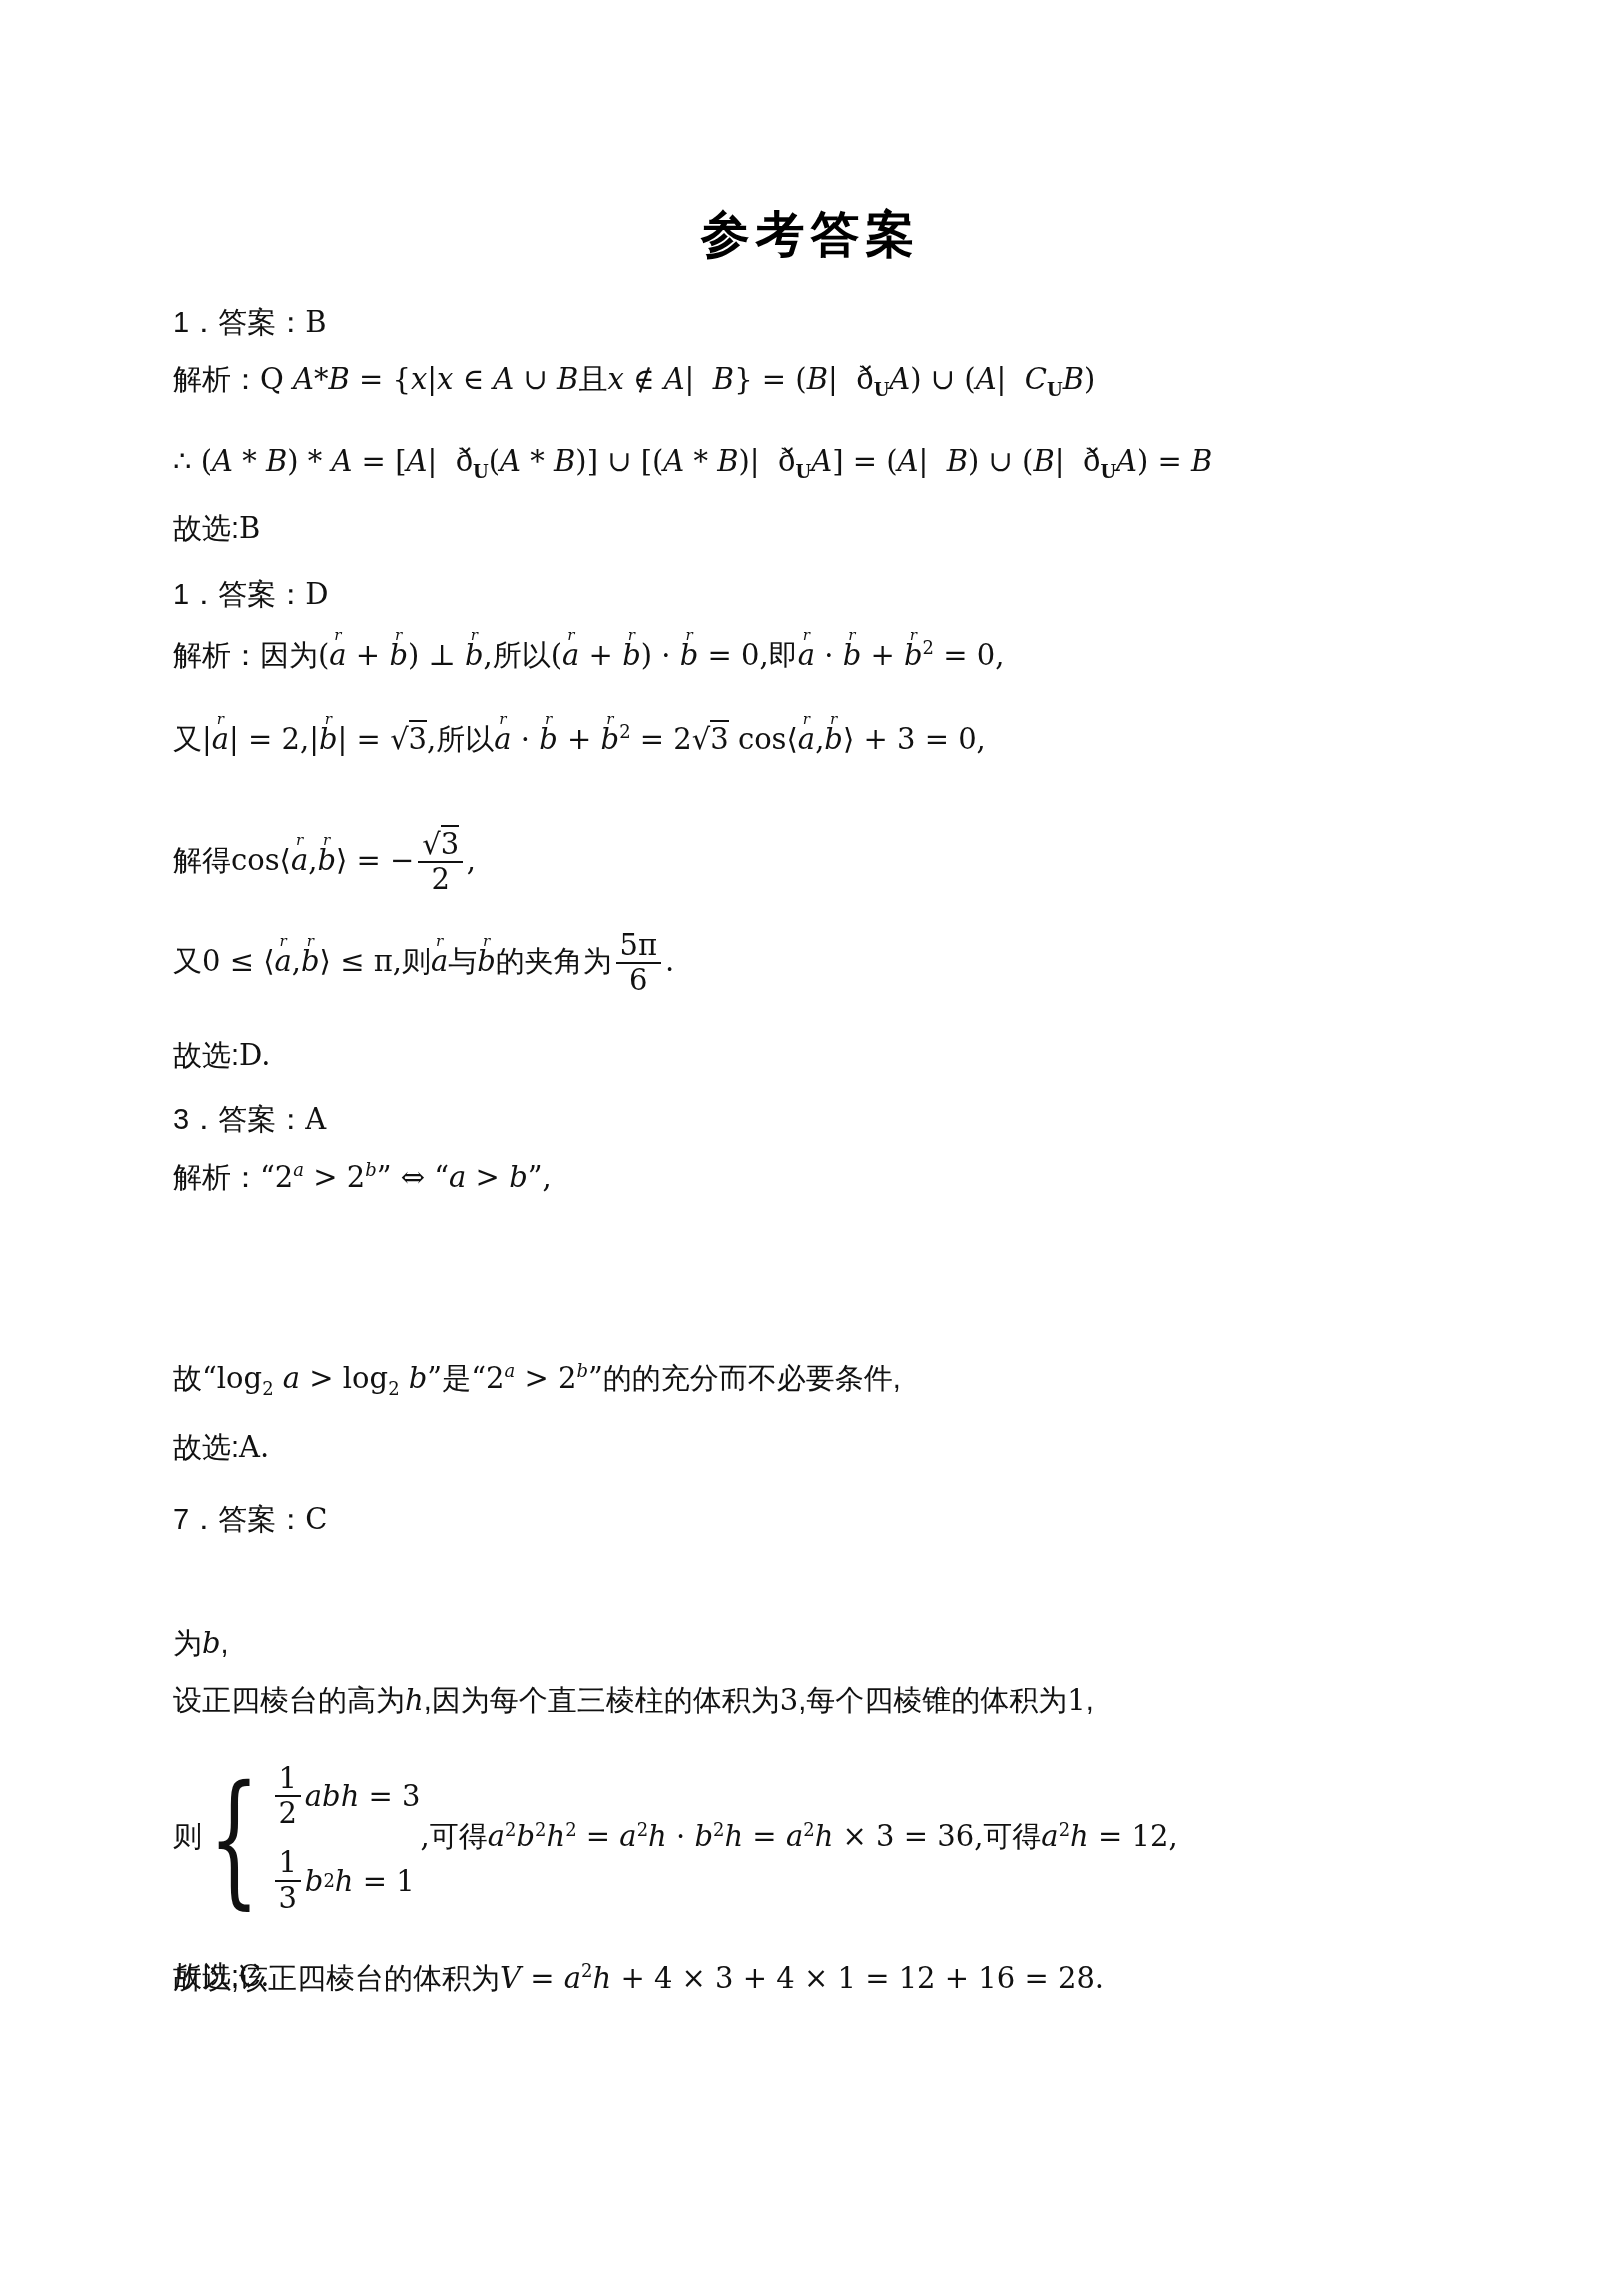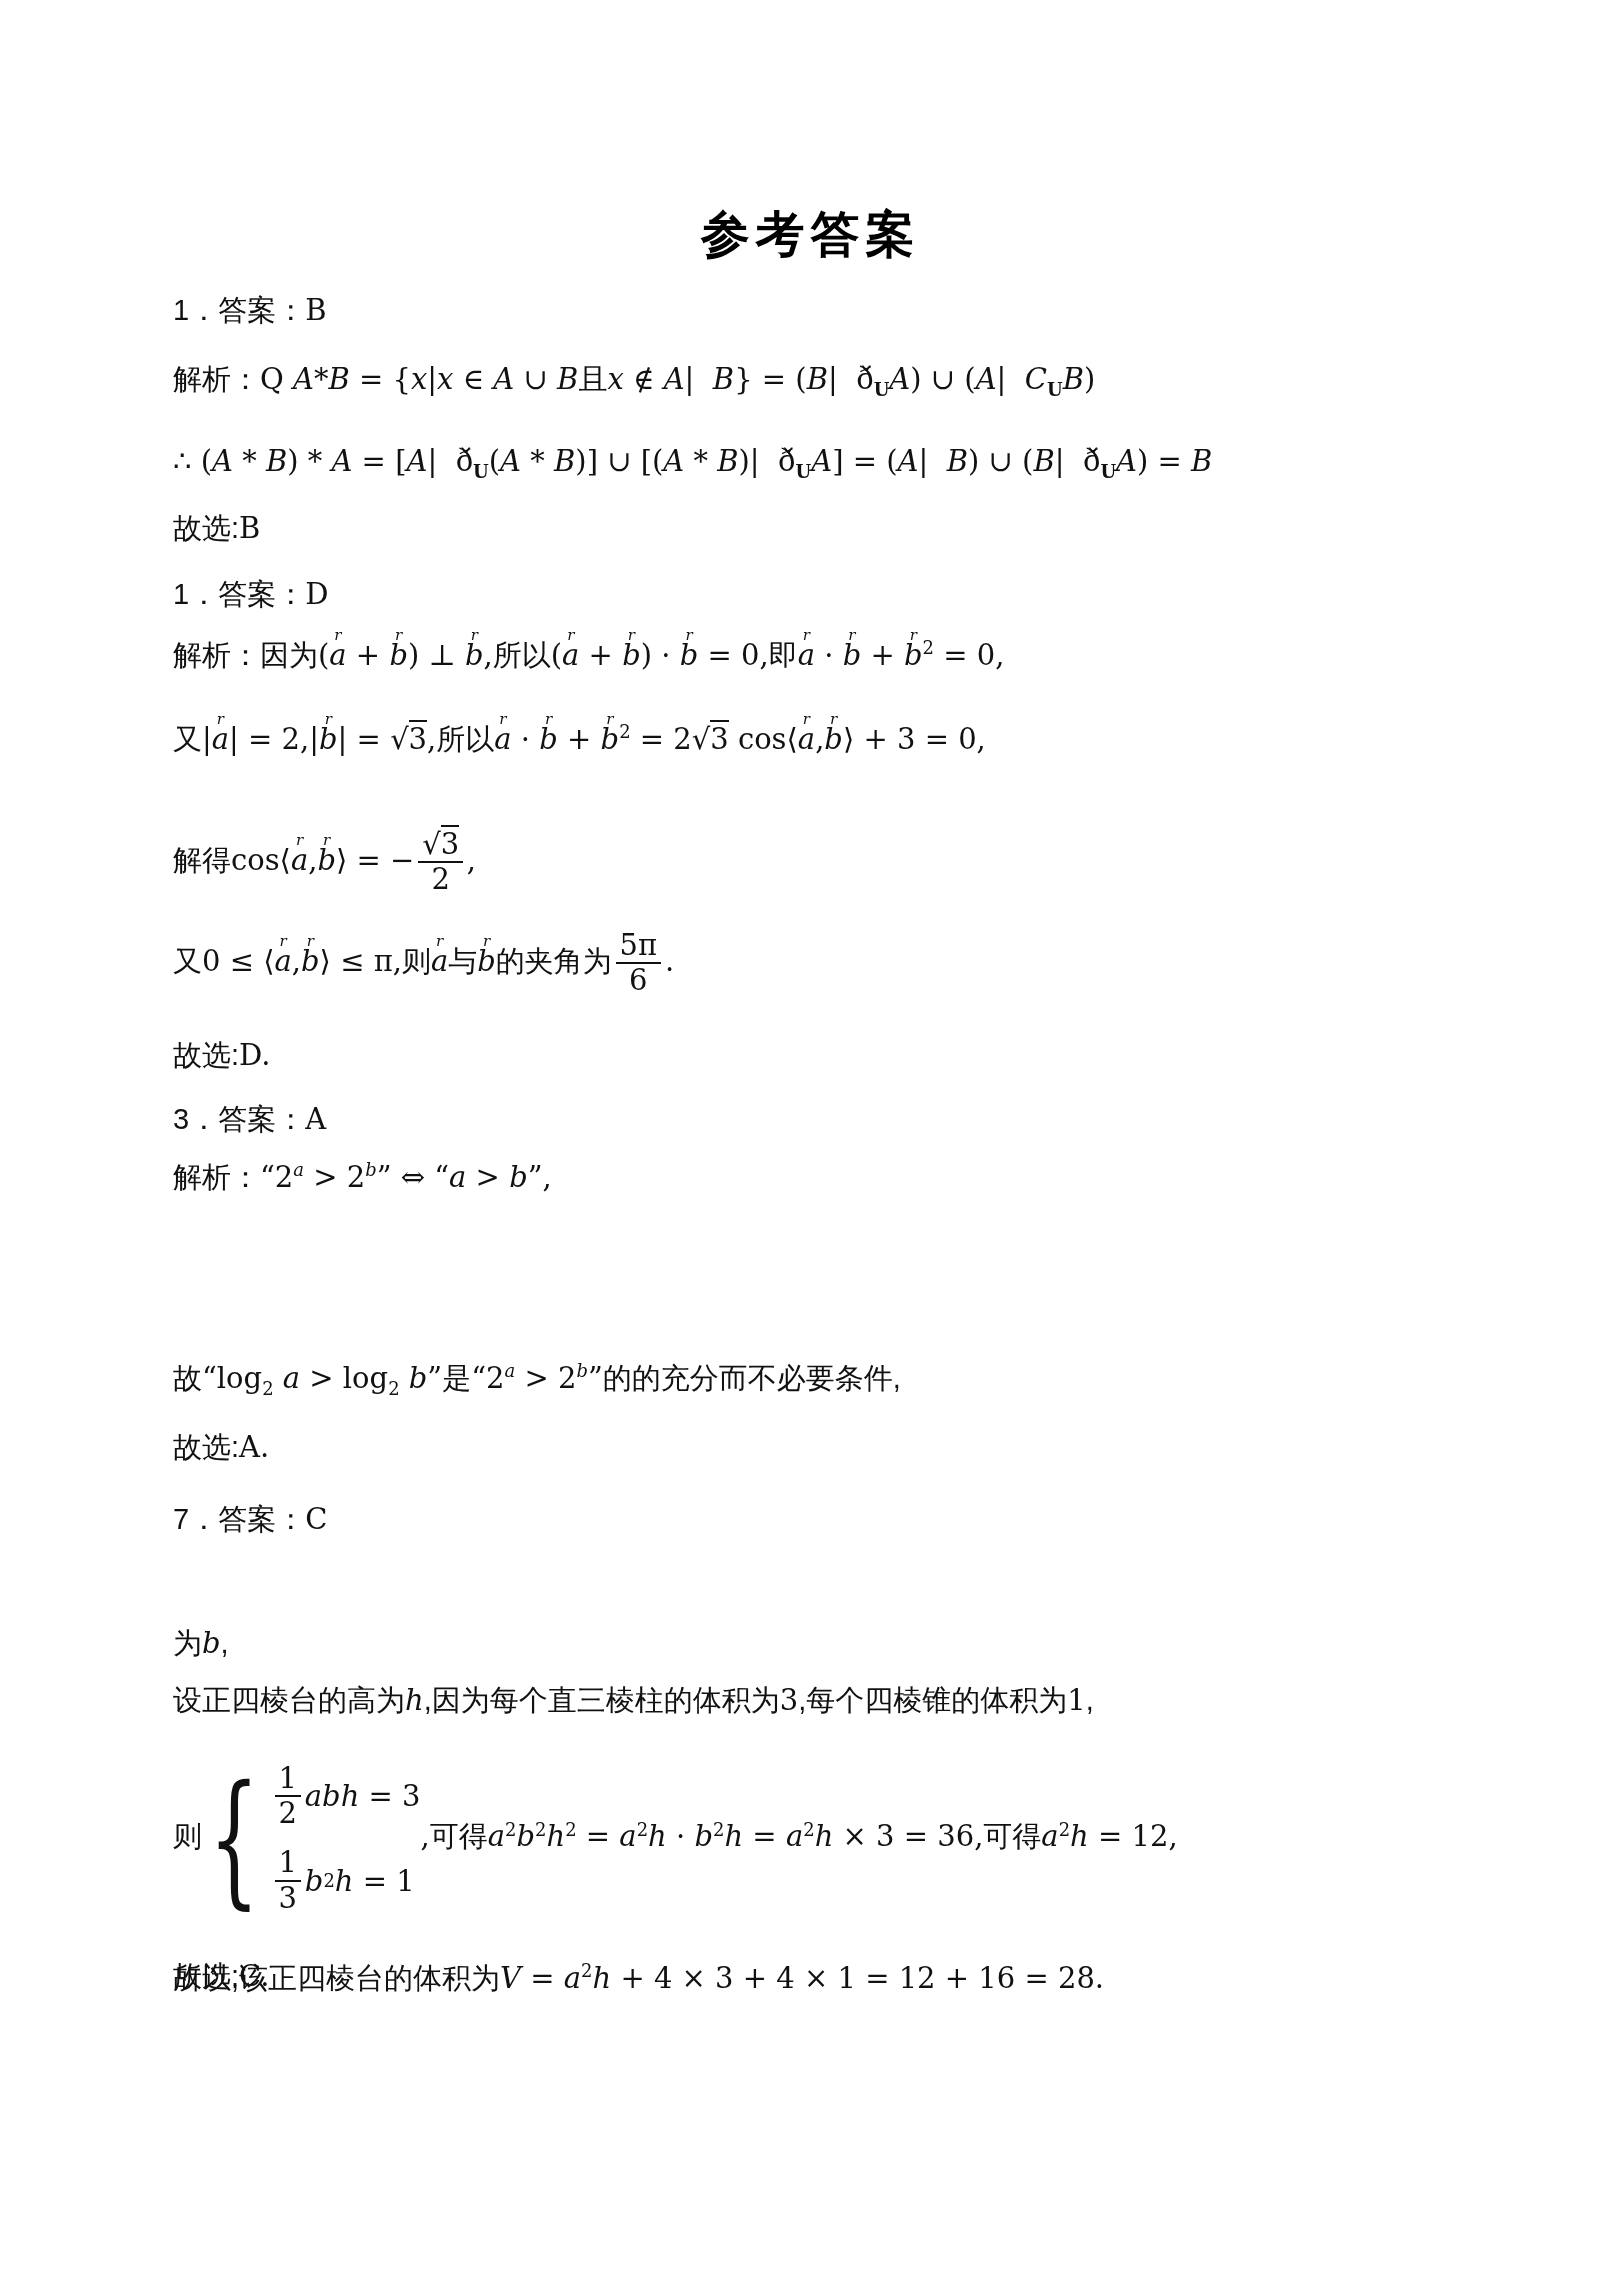--- a/index.html
+++ b/index.html
@@ -30,21 +30,21 @@
              transform:scaleX(0.55);margin:0 -9.8px 0 -13.7px;}
   .cases .rws{display:inline-flex;flex-direction:column;gap:15.7px;}
   .cases .row{display:flex;align-items:center;white-space:pre;}
 </style>
 </head>
 <body>
 
 <div class="page">
   <div class="title" style="top:202px">参考答案</div>
 
-  <div class="line" style="top:292px"><span class="cn">1．答案：</span><span class="rm">B</span></div>
+  <div class="line" style="top:304px"><span class="cn">1．答案：</span><span class="rm">B</span></div>
   <div class="line" style="top:361px"><span class="cn">解析：</span><span class="rm">Q </span><span class="it">A</span><span class="rm">*</span><span class="it">B</span><span class="rm"> = {</span><span class="it">x</span><span class="rm">|</span><span class="it">x</span><span class="rm"> ∈ </span><span class="it">A</span><span class="rm"> ∪ </span><span class="it">B</span><span class="cn">且</span><span class="it">x</span><span class="rm"> ∉ </span><span class="it">A</span><span class="rm">|  </span><span class="it">B</span><span class="rm">} = (</span><span class="it">B</span><span class="rm">|  </span><span class="rm">ð̌</span><sub class="bsub">U</sub><span class="it">A</span><span class="rm">) ∪ (</span><span class="it">A</span><span class="rm">|  </span><span class="it">C</span><sub class="bsub">U</sub><span class="it">B</span><span class="rm">)</span></div>
   <div class="line" style="top:443px"><span class="rm">∴ (</span><span class="it">A</span><span class="rm"> * </span><span class="it">B</span><span class="rm">) * </span><span class="it">A</span><span class="rm"> = [</span><span class="it">A</span><span class="rm">|  </span><span class="rm">ð̌</span><sub class="bsub">U</sub><span class="rm">(</span><span class="it">A</span><span class="rm"> * </span><span class="it">B</span><span class="rm">)] ∪ [(</span><span class="it">A</span><span class="rm"> * </span><span class="it">B</span><span class="rm">)|  </span><span class="rm">ð̌</span><sub class="bsub">U</sub><span class="it">A</span><span class="rm">] = (</span><span class="it">A</span><span class="rm">|  </span><span class="it">B</span><span class="rm">) ∪ (</span><span class="it">B</span><span class="rm">|  </span><span class="rm">ð̌</span><sub class="bsub">U</sub><span class="it">A</span><span class="rm">) = </span><span class="it">B</span></div>
   <div class="line" style="top:510px"><span class="cn">故选:</span><span class="rm">B</span></div>
 
   <div class="line" style="top:576px"><span class="cn">1．答案：</span><span class="rm">D</span></div>
   <div class="line" style="top:637px"><span class="cn">解析：</span><span class="cn">因为</span><span class="rm">(</span><span class="vec"><span class="o">r</span>a</span><span class="rm"> + </span><span class="vec"><span class="o">r</span>b</span><span class="rm">) ⊥ </span><span class="vec"><span class="o">r</span>b</span><span class="rm">,</span><span class="cn">所以</span><span class="rm">(</span><span class="vec"><span class="o">r</span>a</span><span class="rm"> + </span><span class="vec"><span class="o">r</span>b</span><span class="rm">) · </span><span class="vec"><span class="o">r</span>b</span><span class="rm"> = 0,</span><span class="cn">即</span><span class="vec"><span class="o">r</span>a</span><span class="rm"> · </span><span class="vec"><span class="o">r</span>b</span><span class="rm"> + </span><span class="vec"><span class="o">r</span>b</span><sup class="rm">2</sup><span class="rm"> = 0,</span></div>
   <div class="line" style="top:721px"><span class="cn">又</span><span class="rm">|</span><span class="vec"><span class="o">r</span>a</span><span class="rm">| = 2,|</span><span class="vec"><span class="o">r</span>b</span><span class="rm">| = </span><span class="sqrt"><span class="sg">√</span><span class="rl">3</span></span><span class="rm">,</span><span class="cn">所以</span><span class="vec"><span class="o">r</span>a</span><span class="rm"> · </span><span class="vec"><span class="o">r</span>b</span><span class="rm"> + </span><span class="vec"><span class="o">r</span>b</span><sup class="rm">2</sup><span class="rm"> = 2</span><span class="sqrt"><span class="sg">√</span><span class="rl">3</span></span><span class="rm"> cos⟨</span><span class="vec"><span class="o">r</span>a</span><span class="rm">,</span><span class="vec"><span class="o">r</span>b</span><span class="rm">⟩ + 3 = 0,</span></div>
   <div class="line" style="top:828px"><span class="cn">解得</span><span class="rm">cos⟨</span><span class="vec"><span class="o">r</span>a</span><span class="rm">,</span><span class="vec"><span class="o">r</span>b</span><span class="rm">⟩ = −</span><span class="frac"><span class="fn"><span class="sqrt"><span class="sg">√</span><span class="rl">3</span></span></span><span class="fd"><span class="rm">2</span></span></span><span class="rm">,</span></div>
   <div class="line" style="top:929px"><span class="cn">又</span><span class="rm">0 ≤ ⟨</span><span class="vec"><span class="o">r</span>a</span><span class="rm">,</span><span class="vec"><span class="o">r</span>b</span><span class="rm">⟩ ≤ π,</span><span class="cn">则</span><span class="vec"><span class="o">r</span>a</span><span class="cn">与</span><span class="vec"><span class="o">r</span>b</span><span class="cn">的夹角为</span><span class="frac"><span class="fn"><span class="rm">5π</span></span><span class="fd"><span class="rm">6</span></span></span><span class="rm">.</span></div>
   <div class="line" style="top:1037px"><span class="cn">故选:</span><span class="rm">D.</span></div>

